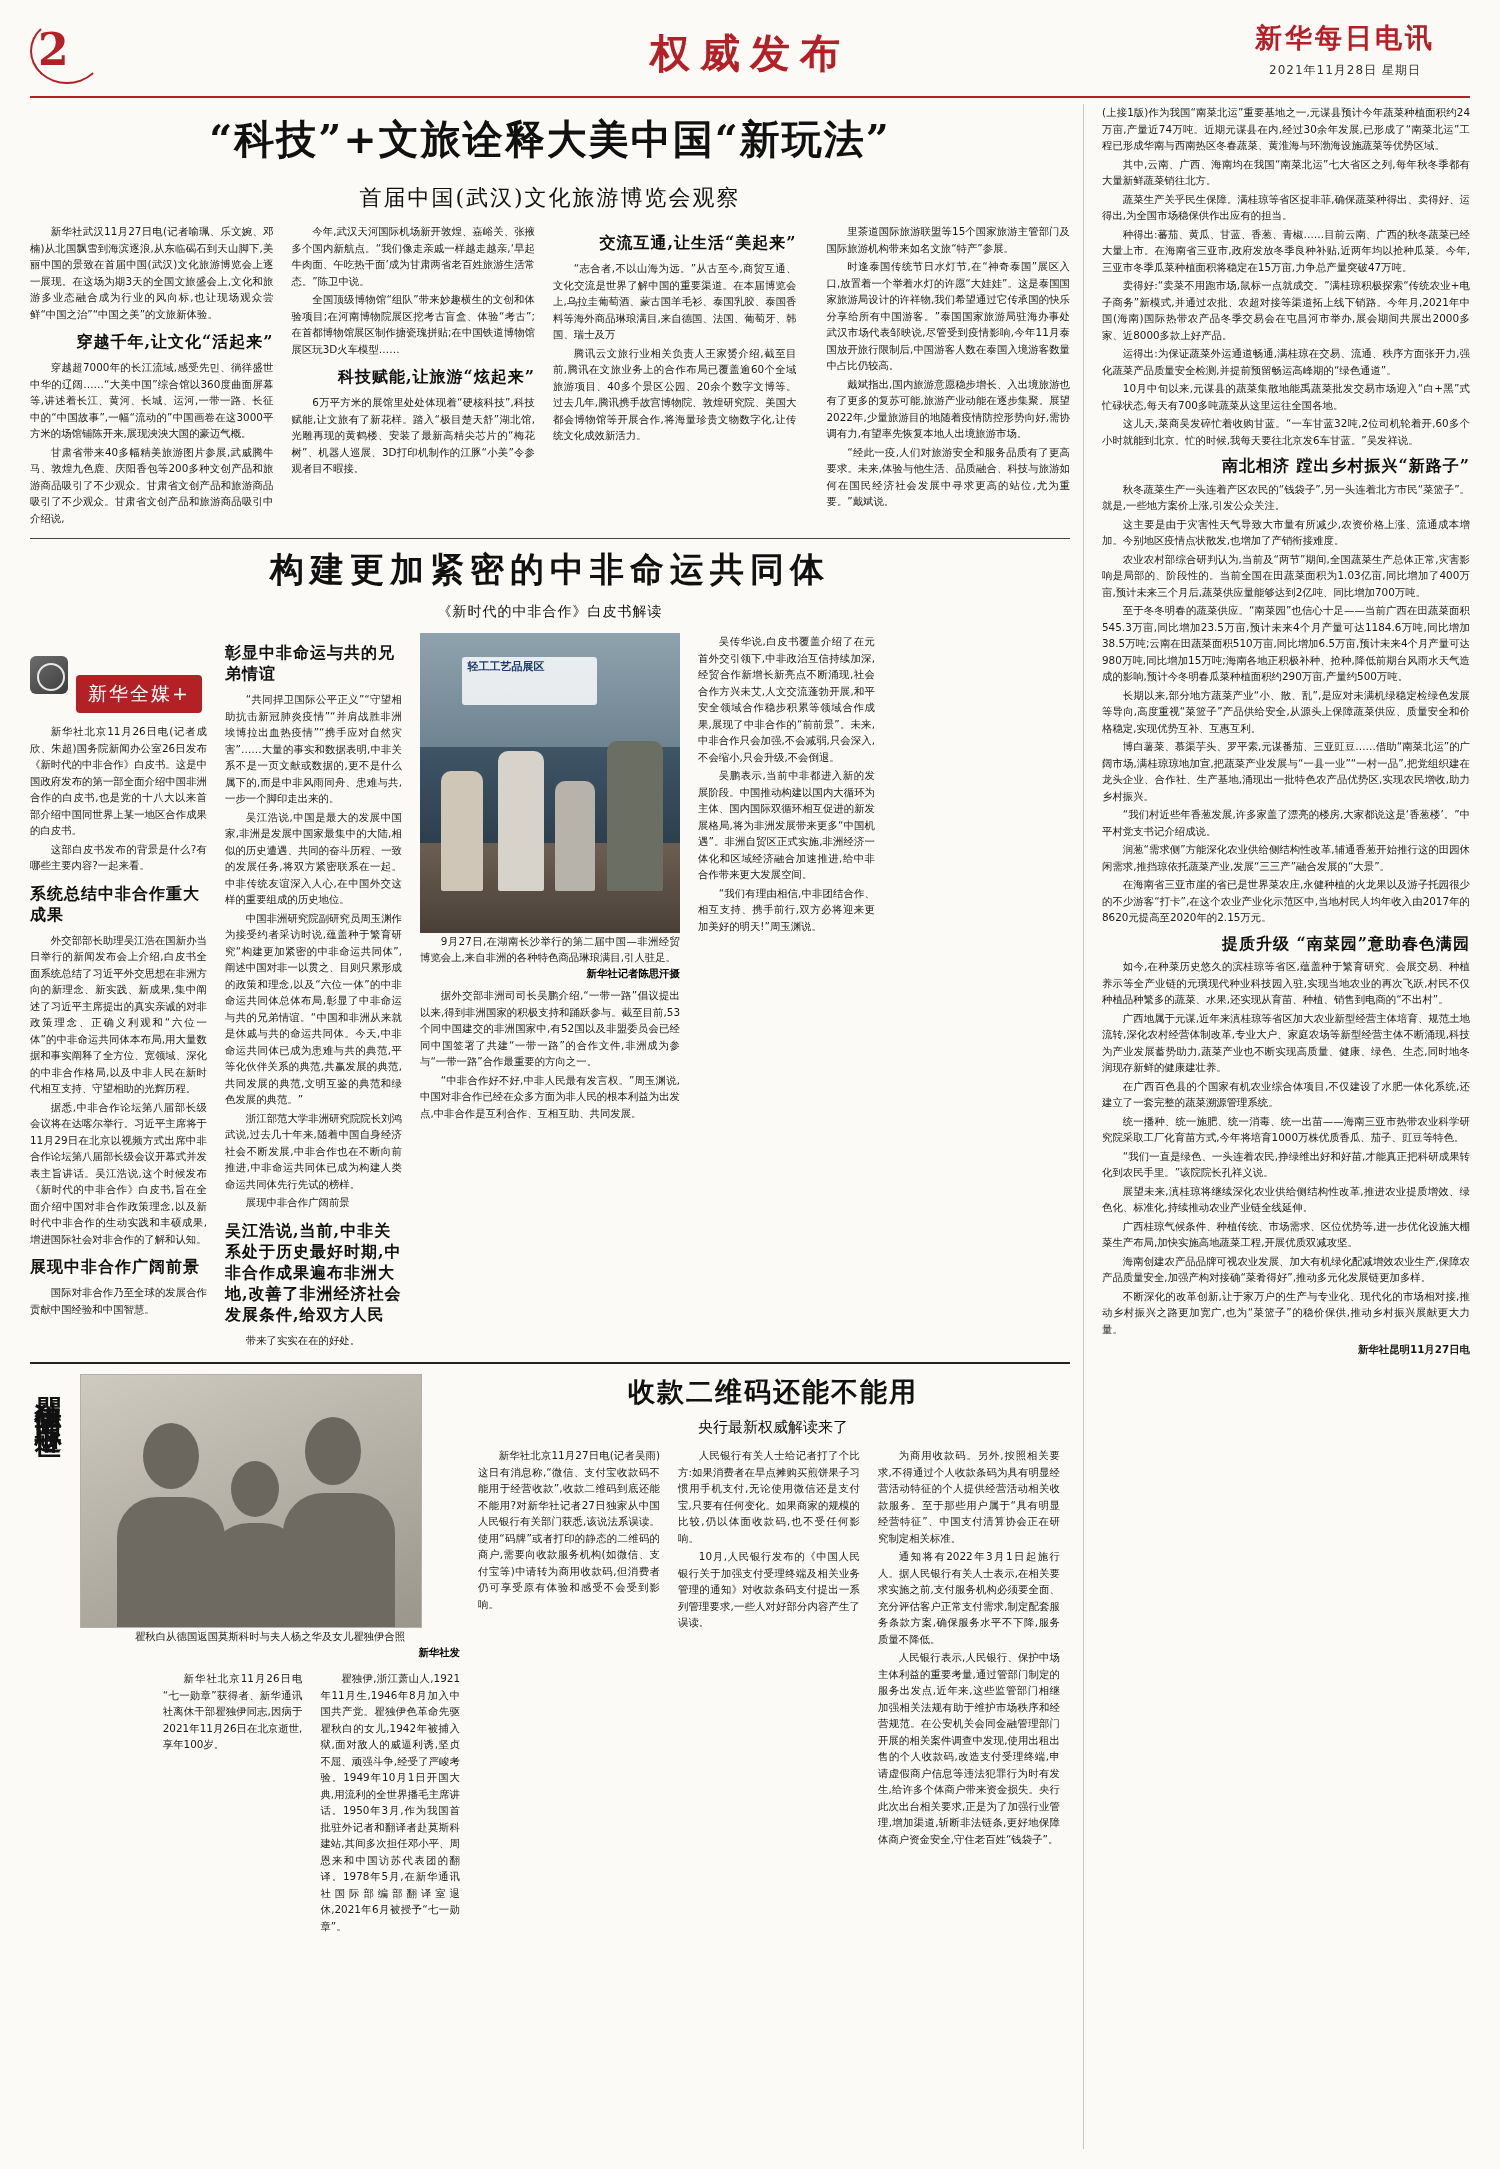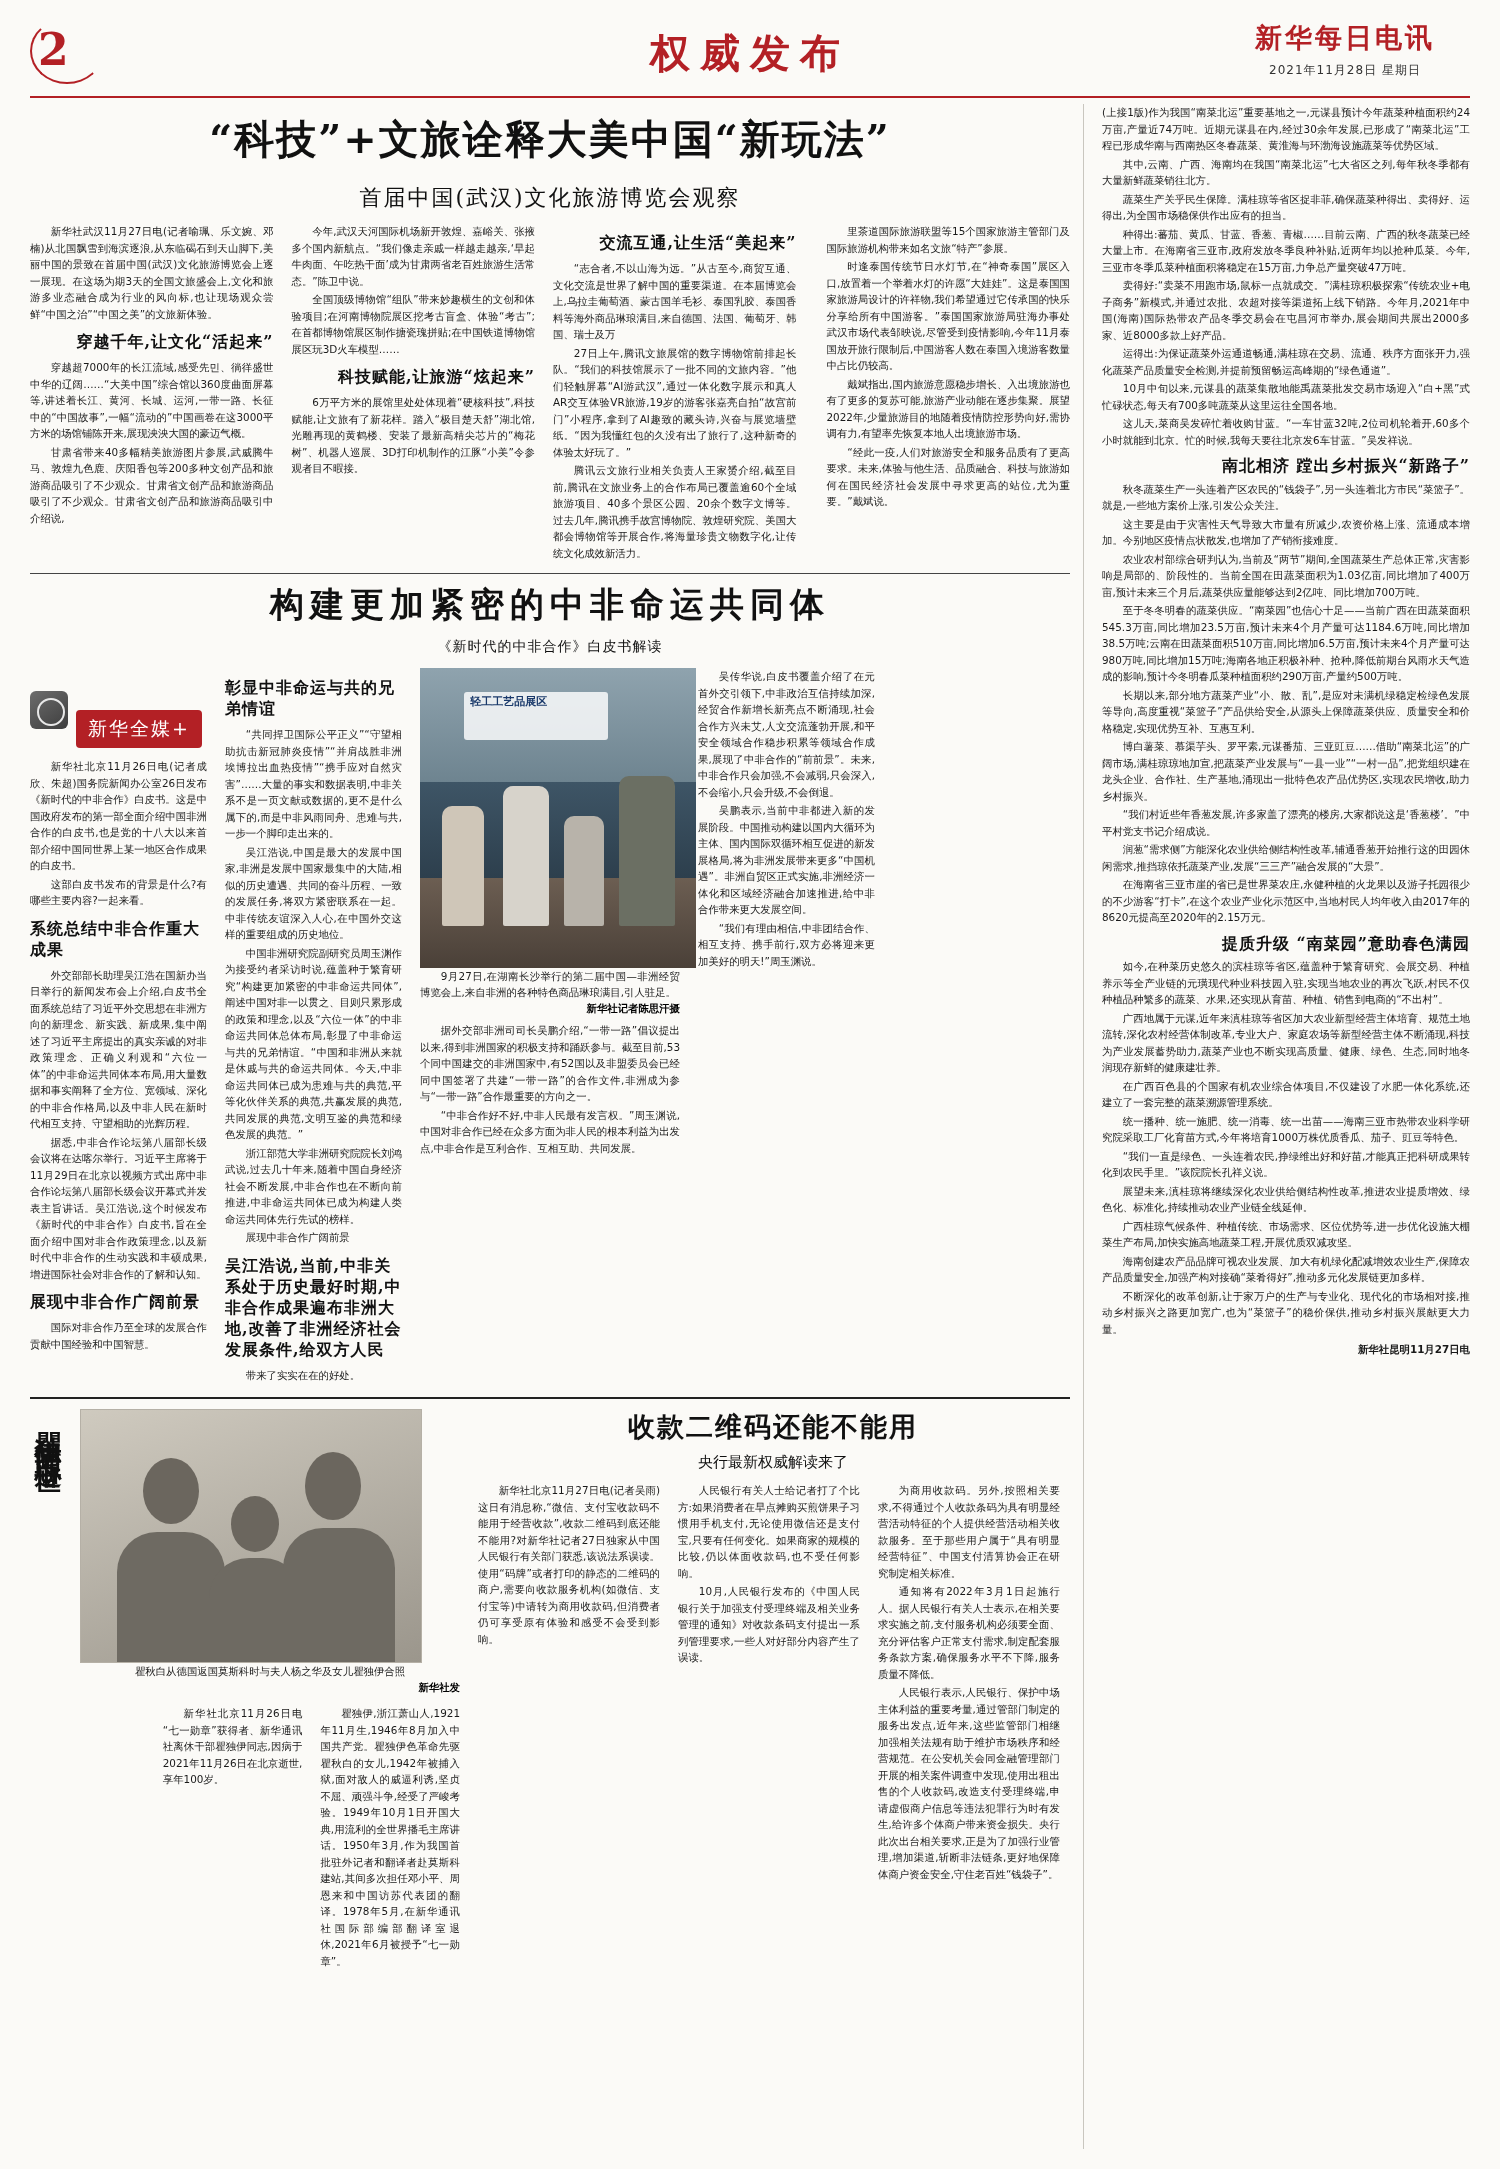--- a/index.html
+++ b/index.html
@@ -28,21 +28,21 @@
   .caption{font-size:10.4px;line-height:16px;color:#1a1a1a;text-align:justify;text-indent:2em;}
   .photo-credit{font-size:10.4px;text-align:right;font-weight:bold;margin-top:2px;}
 
   .logo-badge{display:flex;align-items:center;gap:8px;margin:4px 0 10px 0;}
   .logo-globe{width:38px;height:38px;border-radius:6px;background:linear-gradient(145deg,#6d6d6d,#3d3d3d);position:relative;}
   .logo-globe:after{content:"";position:absolute;left:7px;top:7px;width:24px;height:24px;border-radius:50%;border:2px solid #e8e8e8;}
   .logo-text{background:#b32025;color:#fff;font-weight:normal;font-size:19px;padding:6px 12px;border-radius:4px;font-family:"DejaVu Serif","Liberation Serif",serif;letter-spacing:2px;margin-top:38px;}
 
   .vert-title{writing-mode:vertical-rl;text-orientation:upright;font-family:"DejaVu Serif","Liberation Serif",serif;font-weight:bold;font-size:27px;letter-spacing:6px;color:#111;height:230px;}
 
-  .photo{background:#6f7d82;position:relative;overflow:hidden;padding-left:16px;}
+  .photo{background:#6f7d82;position:relative;overflow:hidden;}
   .photo .ph-sky{position:absolute;left:0;top:0;right:0;height:38%;background:linear-gradient(180deg,#8fa3ae,#6e8490);}
   .photo .ph-floor{position:absolute;left:0;bottom:0;right:0;height:30%;background:linear-gradient(180deg,#6c5e52,#4a4038);}
   .photo .ph-band{position:absolute;left:0;right:0;top:38%;height:32%;background:linear-gradient(180deg,#3e5566,#2d3f4d);}
   .photo .ph-sign{position:absolute;left:16%;top:8%;width:52%;height:16%;background:rgba(255,255,255,.82);border-radius:3px;}
   .photo .ph-sign span{position:absolute;left:6px;top:2px;font-size:11px;color:#1b3a6b;font-weight:bold;}
   .photo .ph-p{position:absolute;bottom:14%;border-radius:10px 10px 2px 2px;}
 
   .bw-photo{background:linear-gradient(160deg,#cfcabf,#9b968c);position:relative;overflow:hidden;border:1px solid #b5b0a6;}
   .bw-photo .fig{position:absolute;bottom:0;background:#6e6a62;border-radius:40px 40px 0 0;}
   .bw-photo .head{position:absolute;border-radius:50%;background:#6b665e;}
@@ -84,21 +84,20 @@
           </div>
           <div style="width:244px;">
             <p class="para">今年,武汉天河国际机场新开敦煌、嘉峪关、张掖多个国内新航点。“我们像走亲戚一样越走越亲,‘早起牛肉面、午吃热干面’成为甘肃两省老百姓旅游生活常态。”陈卫中说。</p>
             <p class="para">全国顶级博物馆“组队”带来妙趣横生的文创和体验项目;在河南博物院展区挖考古盲盒、体验“考古”;在首都博物馆展区制作搪瓷瑰拼贴;在中国铁道博物馆展区玩3D火车模型……</p>
             <div class="sec-h">科技赋能,让旅游“炫起来”</div>
             <p class="para">6万平方米的展馆里处处体现着“硬核科技”,科技赋能,让文旅有了新花样。踏入“极目楚天舒”湖北馆,光雕再现的黄鹤楼、安装了最新高精尖芯片的“梅花树”、机器人巡展、3D打印机制作的江豚“小美”令参观者目不暇接。</p>
           </div>
           <div style="width:244px;">
             <div class="sec-h">交流互通,让生活“美起来”</div>
             <p class="para">“志合者,不以山海为远。”从古至今,商贸互通、文化交流是世界了解中国的重要渠道。在本届博览会上,乌拉圭葡萄酒、蒙古国羊毛衫、泰国乳胶、泰国香料等海外商品琳琅满目,来自德国、法国、葡萄牙、韩国、瑞士及万</p>
-            <p class="para">27日上午,腾讯文旅展馆的数字博物馆前排起长队。“我们的科技馆展示了一批不同的文旅内容。”他们轻触屏幕“AI游武汉”,通过一体化数字展示和真人AR交互体验VR旅游,19岁的游客张嘉亮自拍“故宫前门”小程序,拿到了AI趣致的藏头诗,兴奋与展览墙壁纸。“因为我懂红包的久没有出了旅行了,这种新奇的体验太好玩了。”</p>
             <p class="para">腾讯云文旅行业相关负责人王家赟介绍,截至目前,腾讯在文旅业务上的合作布局已覆盖逾60个全域旅游项目、40多个景区公园、20余个数字文博等。过去几年,腾讯携手故宫博物院、敦煌研究院、美国大都会博物馆等开展合作,将海量珍贵文物数字化,让传统文化成效新活力。</p>
           </div>
           <div style="width:244px;margin-left:12px;">
             <p class="para">里茶道国际旅游联盟等15个国家旅游主管部门及国际旅游机构带来如名文旅“特产”参展。</p>
             <p class="para">时逢泰国传统节日水灯节,在“神奇泰国”展区入口,放置着一个举着水灯的许愿“大娃娃”。这是泰国国家旅游局设计的许祥物,我们希望通过它传承国的快乐分享给所有中国游客。”泰国国家旅游局驻海办事处武汉市场代表邹映说,尽管受到疫情影响,今年11月泰国放开旅行限制后,中国游客人数在泰国入境游客数量中占比仍较高。</p>
             <p class="para">戴斌指出,国内旅游意愿稳步增长、入出境旅游也有了更多的复苏可能,旅游产业动能在逐步集聚。展望2022年,少量旅游目的地随着疫情防控形势向好,需协调有力,有望率先恢复本地人出境旅游市场。</p>
             <p class="para">“经此一疫,人们对旅游安全和服务品质有了更高要求。未来,体验与他生活、品质融合、科技与旅游如何在国民经济社会发展中寻求更高的站位,尤为重要。”戴斌说。</p>
           </div>
         </div>
       </div>

